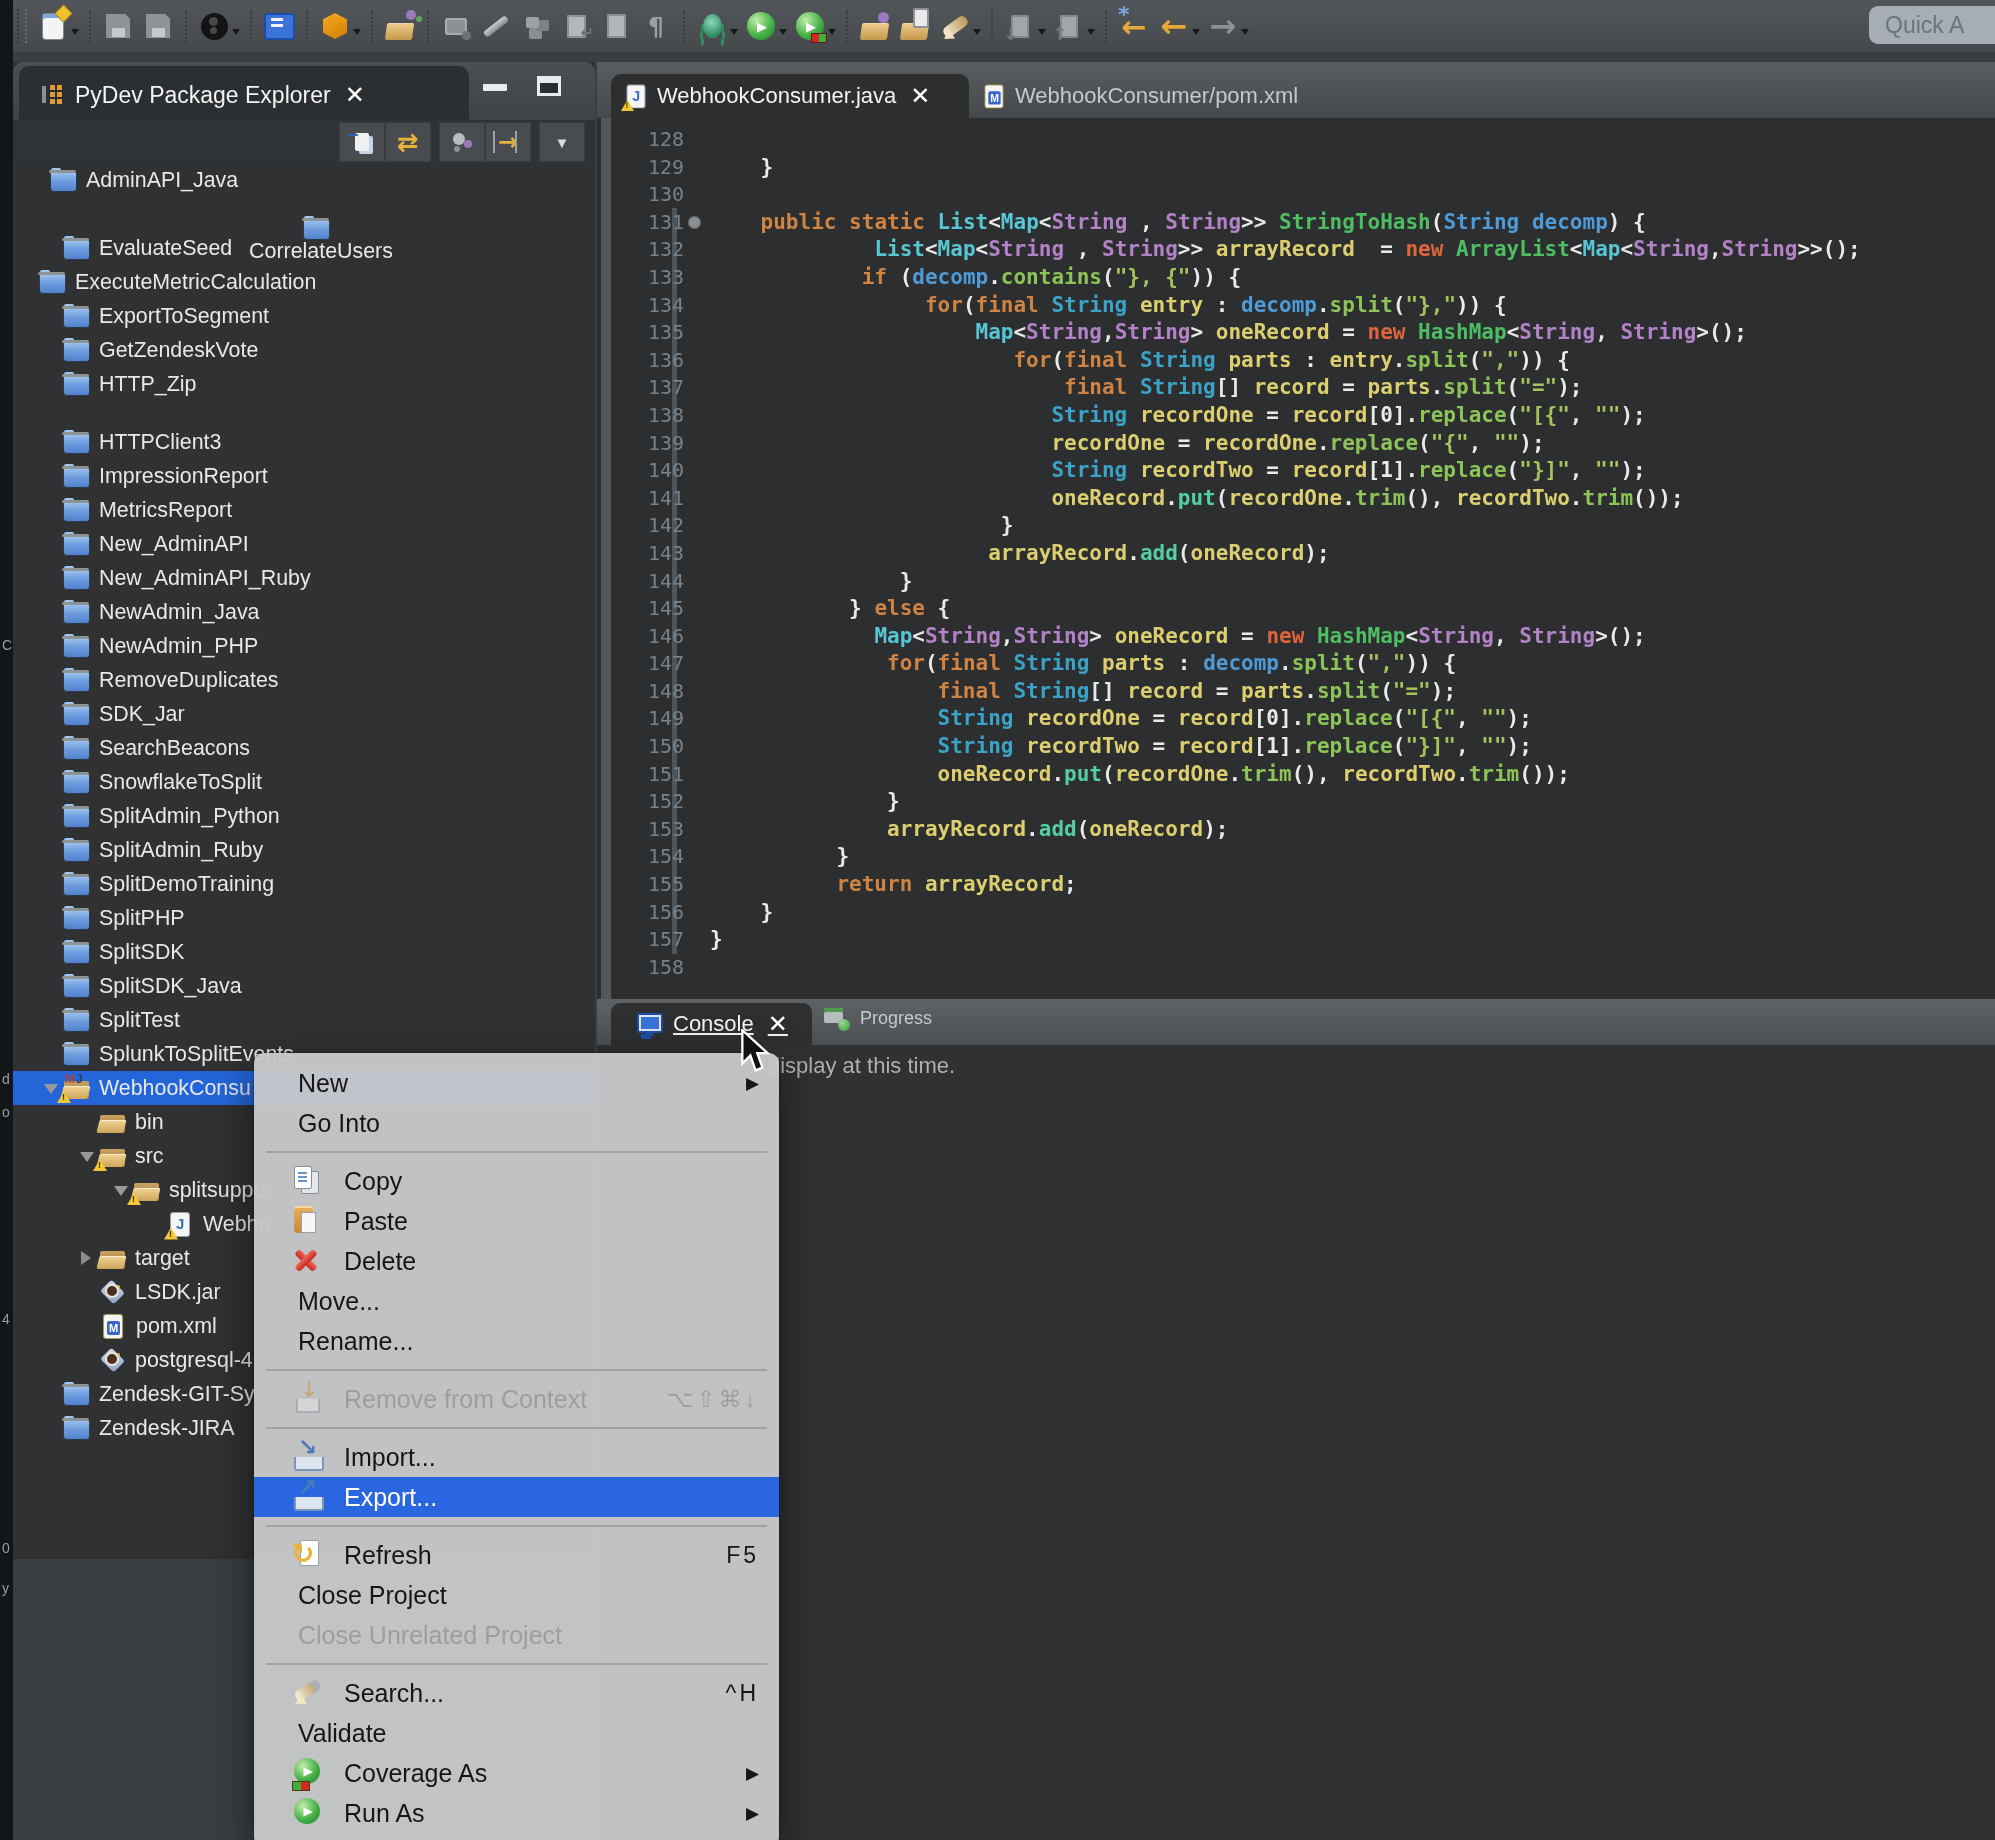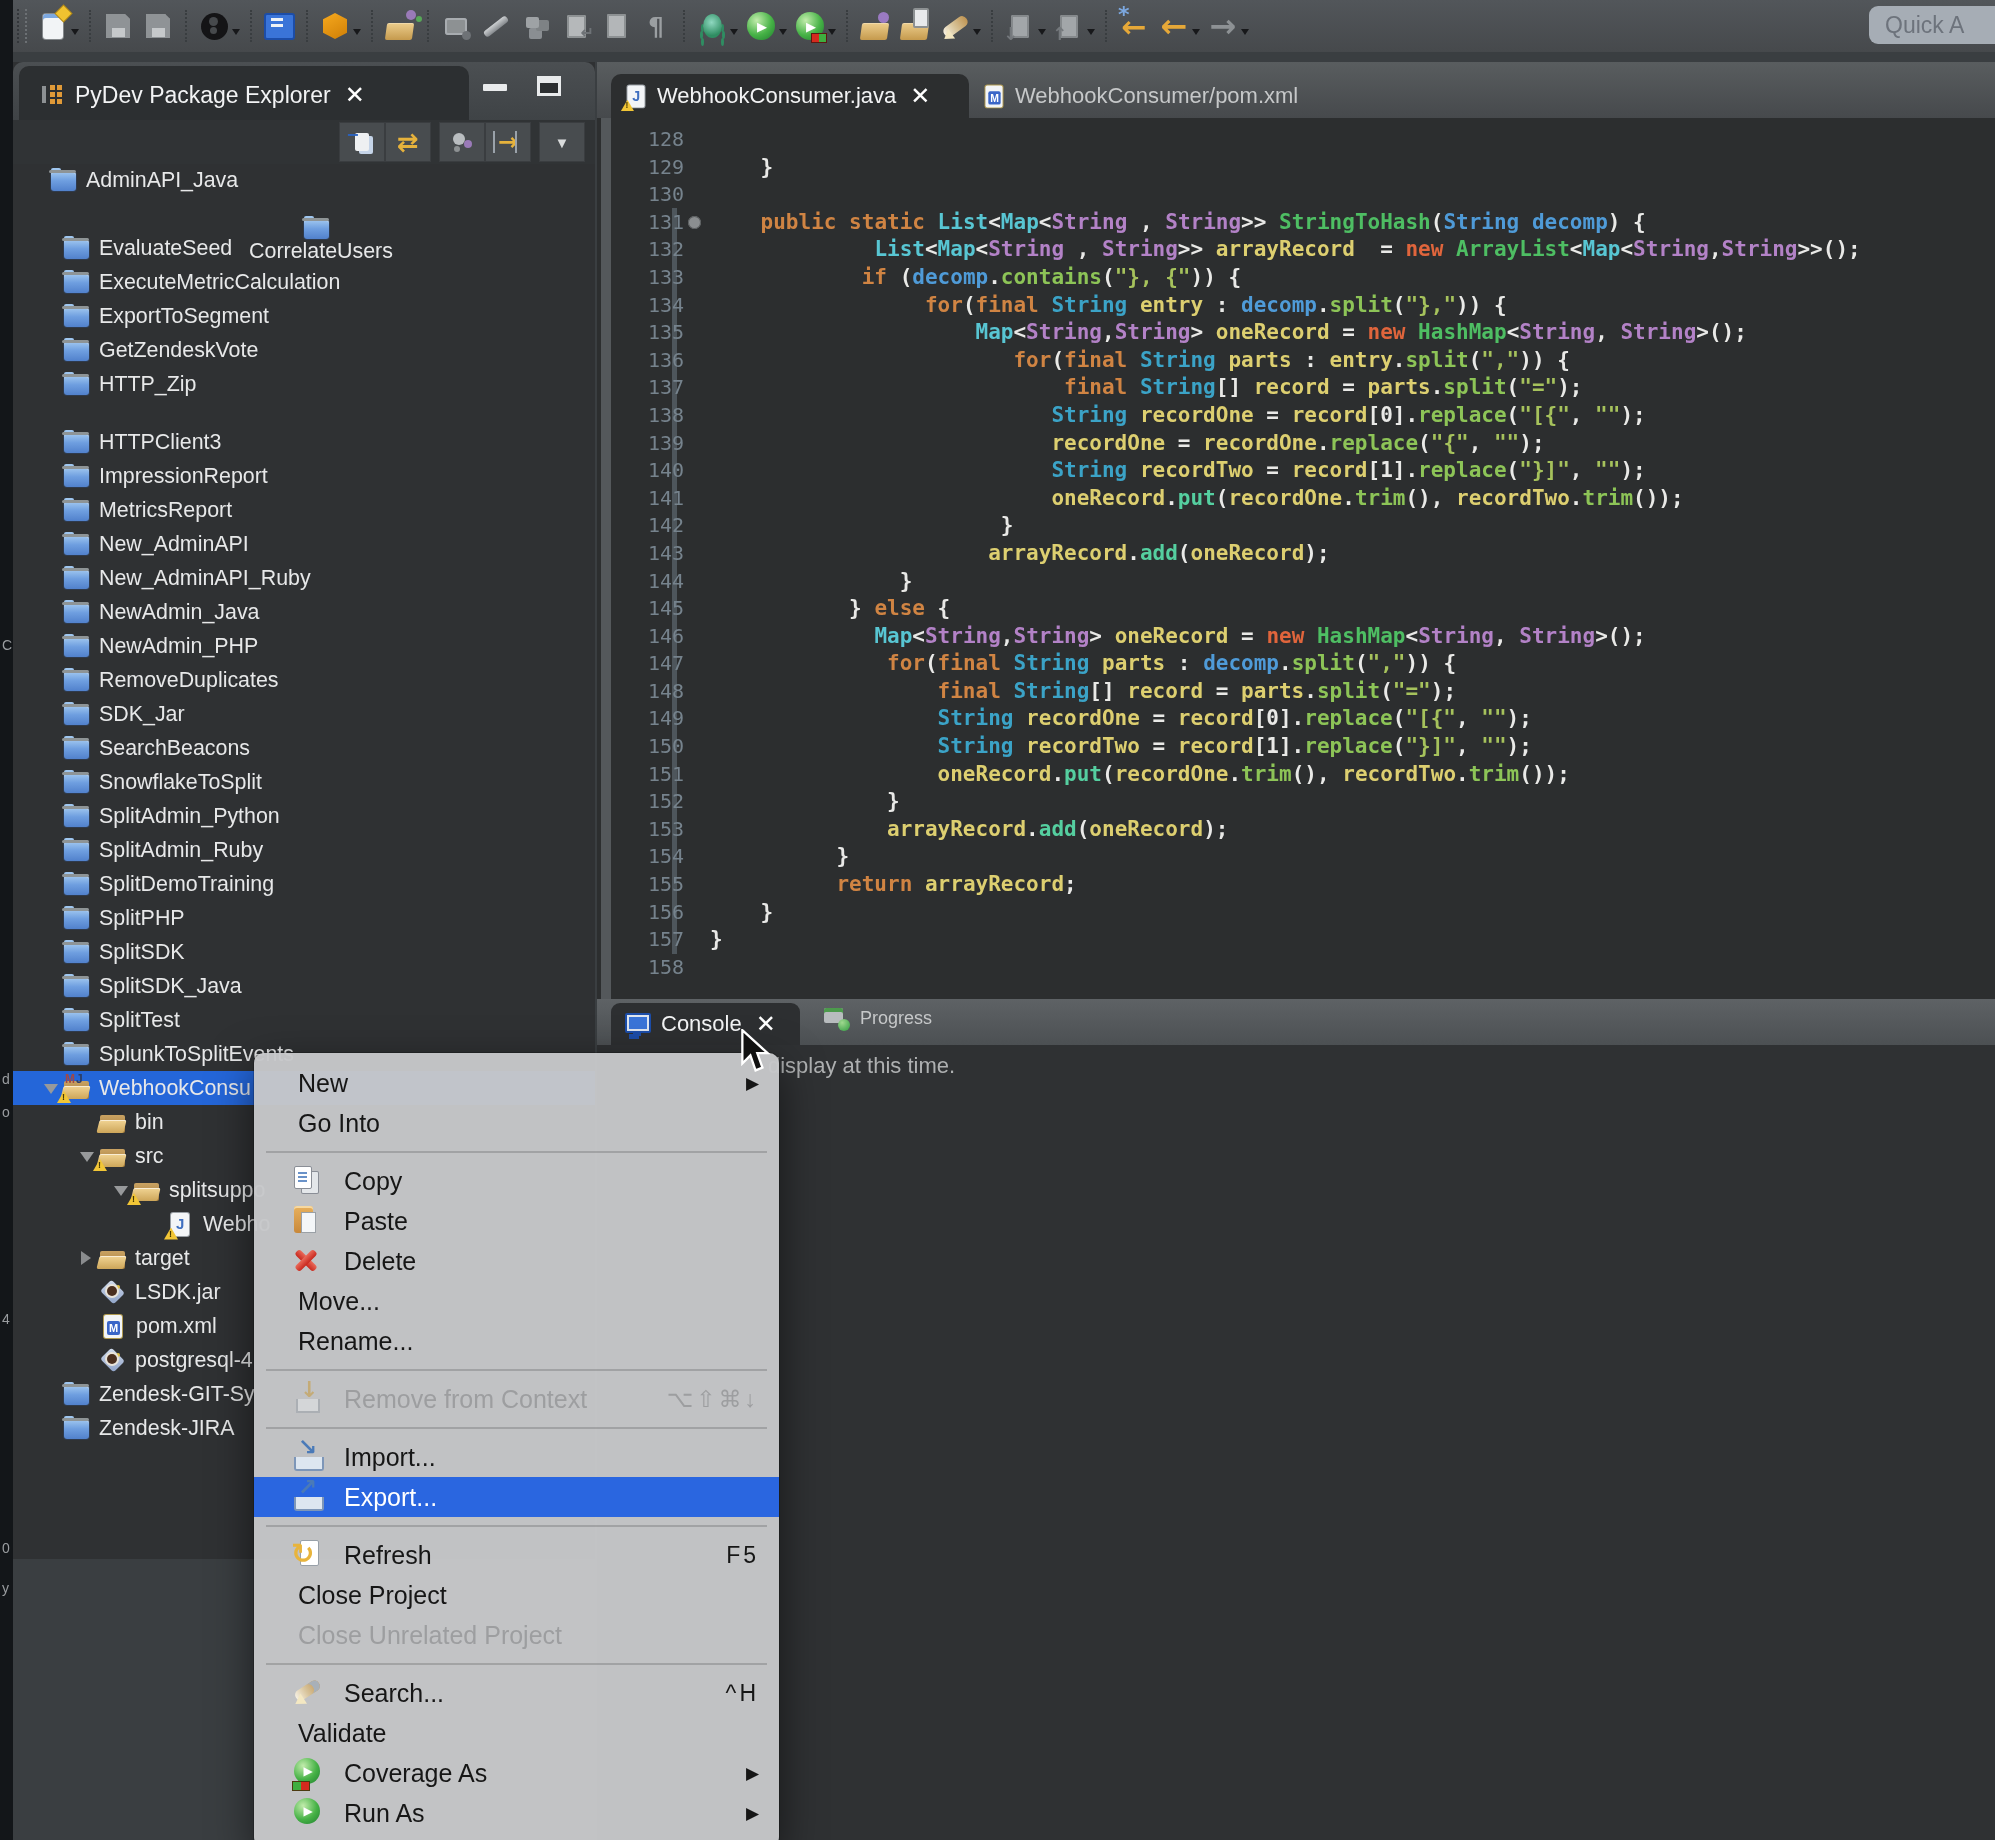--- a/index.html
+++ b/index.html
@@ -122,21 +122,21 @@
   .fold{position:absolute;left:74px;top:7px;width:13px;height:13px;border-radius:50%;background:#8b8e90;box-shadow:inset 0 0 0 1px #5a5d5f;}
   #diffbar{position:absolute;left:75px;top:146px;width:5px;height:746px;background:#4e565c;}
   .kw{color:#d08443;} .new{color:#e0653c;} .cyan{color:#58c6d3;} .type{color:#b382c7;}
   .blue{color:#4f9bd8;} .stype{color:#3ba3c7;} .decl{color:#4ebe63;} .method{color:#8dc457;}
   .mint{color:#55cfa0;} .string{color:#a6c25c;} .var{color:#ddcf70;} .plain{color:#e9e9e7;}
 
   
   #console{position:absolute;left:597px;top:999px;width:1399px;height:842px;background:#2f3133;z-index:7;}
   #con-tabs{position:absolute;left:0;top:0;width:100%;height:46px;background:linear-gradient(#5e6265,#4c5053);}
   #contab-active{position:absolute;left:14px;top:4px;height:42px;width:175px;background:#2d2f31;border-radius:9px 9px 0 0;
-      display:flex;align-items:center;color:#f2f3f4;font-size:22px;padding-left:14px;}
+      display:flex;align-items:center;color:#f2f3f4;font-size:22px;padding-left:26px;text-decoration:underline;}
   .con-ic{position:relative;width:24px;height:22px;margin-right:12px;flex:none;}
   .con-ic::before{content:"";position:absolute;left:0;top:0;width:22px;height:16px;background:#3a74d8;border:2px solid #1c4da8;border-radius:2px;box-shadow:inset 0 0 0 2px #dfe6f0;}
   .con-ic::after{content:"";position:absolute;left:8px;bottom:-1px;width:8px;height:3px;background:#1c4da8;box-shadow:-3px 2px 0 1px #1c4da8;}
   #contab-progress{position:absolute;left:227px;top:8px;display:flex;align-items:flex-end;color:#c6c8c9;font-size:18px;}
   .prog-ic{position:relative;width:24px;height:22px;margin-right:12px;flex:none;}
   .prog-ic::before{content:"";position:absolute;left:0;top:1px;width:19px;height:15px;background:#b8bcbe;border-radius:2px;box-shadow:inset 0 4px 0 #4c9a4c;}
   .prog-ic::after{content:"";position:absolute;right:-2px;bottom:-2px;width:12px;height:12px;background:radial-gradient(circle at 35% 30%,#9fd88f,#2f9b3f);border-radius:50%;}
   #con-msg{position:absolute;left:171px;top:54px;color:#aeb0b1;font-size:22px;}
 
   
@@ -265,21 +265,21 @@
         <div class="trow" style="padding-left: 24px; flex-direction: column;">
           <div class="slot"></div>
           <div class="ic ic-proj"></div>
           <span class="tlabel">CorrelateUsers</span>
         </div>
         <div class="trow" style="padding-left: 24px;">
           <div class="slot"></div>
           <div class="ic ic-proj"></div>
           <span class="tlabel">EvaluateSeed</span>
         </div>
-        <div class="trow" style="padding-left: 24px;">
+        <div class="trow" style="">
           <div class="slot"></div>
           <div class="ic ic-proj"></div>
           <span class="tlabel">ExecuteMetricCalculation</span>
         </div>
         <div class="trow" style="padding-left: 24px;">
           <div class="slot"></div>
           <div class="ic ic-proj"></div>
           <span class="tlabel">ExportToSegment</span>
         </div>
         <div class="trow" style="padding-left: 24px;">

